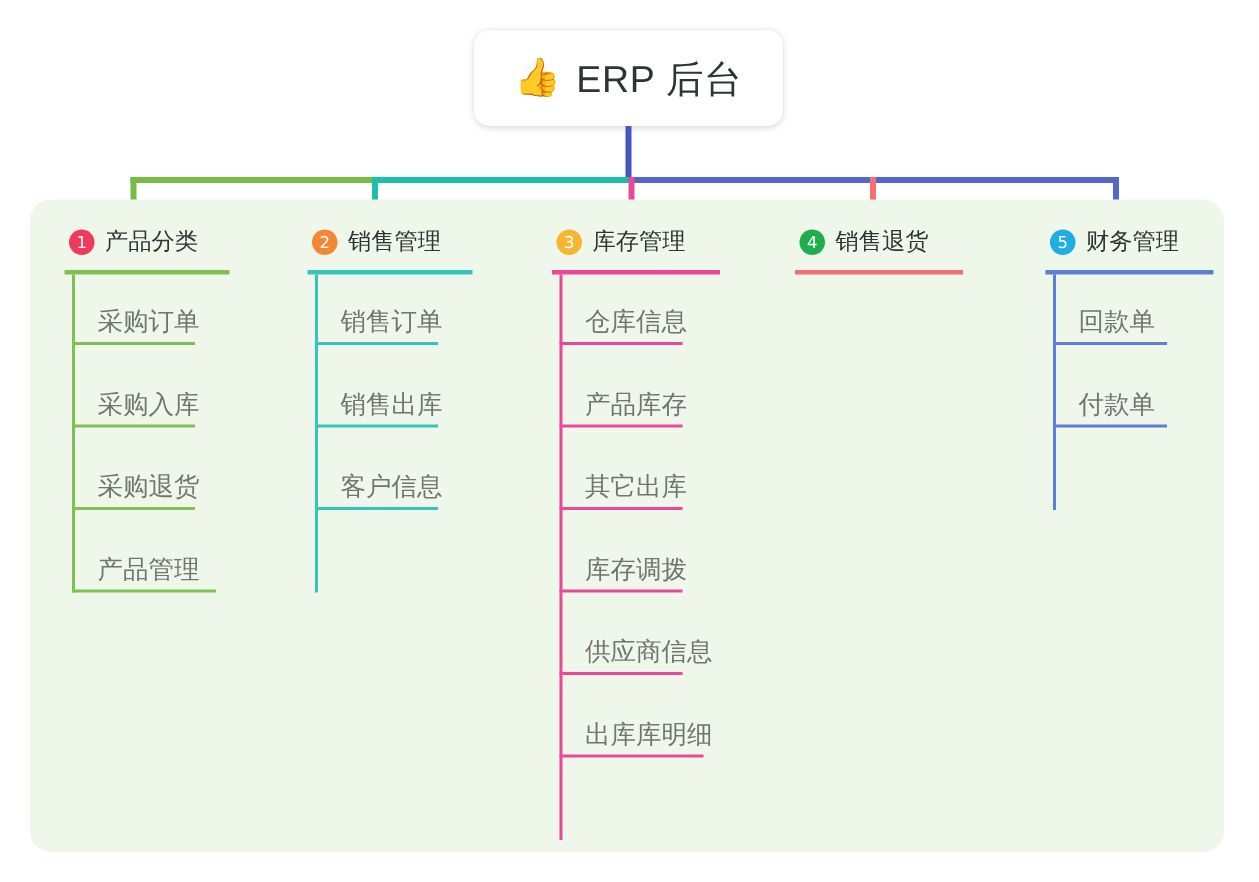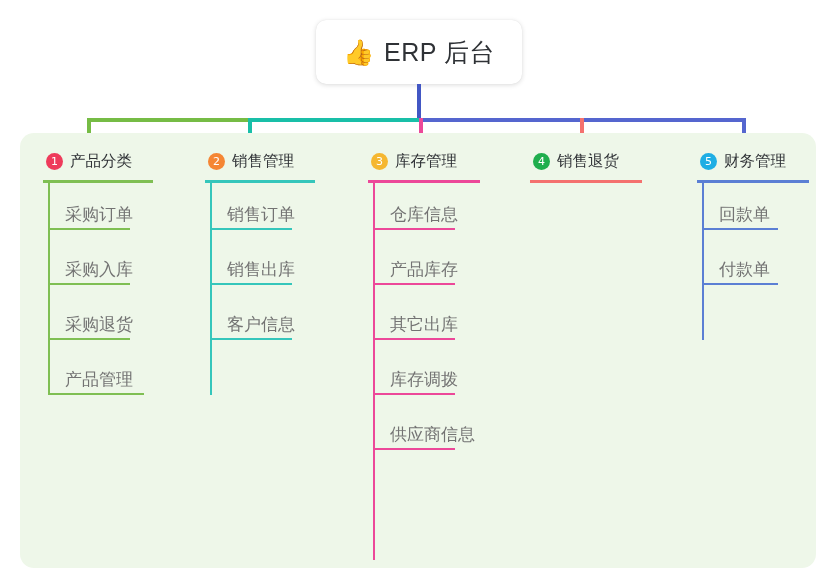--- a/index.html
+++ b/index.html
@@ -196,20 +196,24 @@
             <div class="item-rule" style="background: rgb(236, 72, 153); width: 82px;"></div>
           </div>
           <div class="item">
             <span class="item-label">库存调拨</span>
             <div class="item-rule" style="background: rgb(236, 72, 153); width: 82px;"></div>
           </div>
           <div class="item">
             <span class="item-label">供应商信息</span>
             <div class="item-rule" style="background: rgb(236, 72, 153); width: 82px;"></div>
           </div>
+          <div class="item">
+            <span class="item-label">出库库明细</span>
+            <div class="item-rule" style="background: rgb(236, 72, 153); width: 96px;"></div>
+          </div>
         </div>
       </div>
       <div class="col" style="left: 530px; top: 146px; width: 112px;">
         <div class="col-head">
           <span class="badge" style="background: rgb(31, 174, 77);">4</span>
           <span class="col-title">销售退货</span>
         </div>
         <div class="col-rule" style="background: rgb(244, 113, 111);"></div>
       </div>
       <div class="col" style="left: 697px; top: 146px; width: 112px;">

